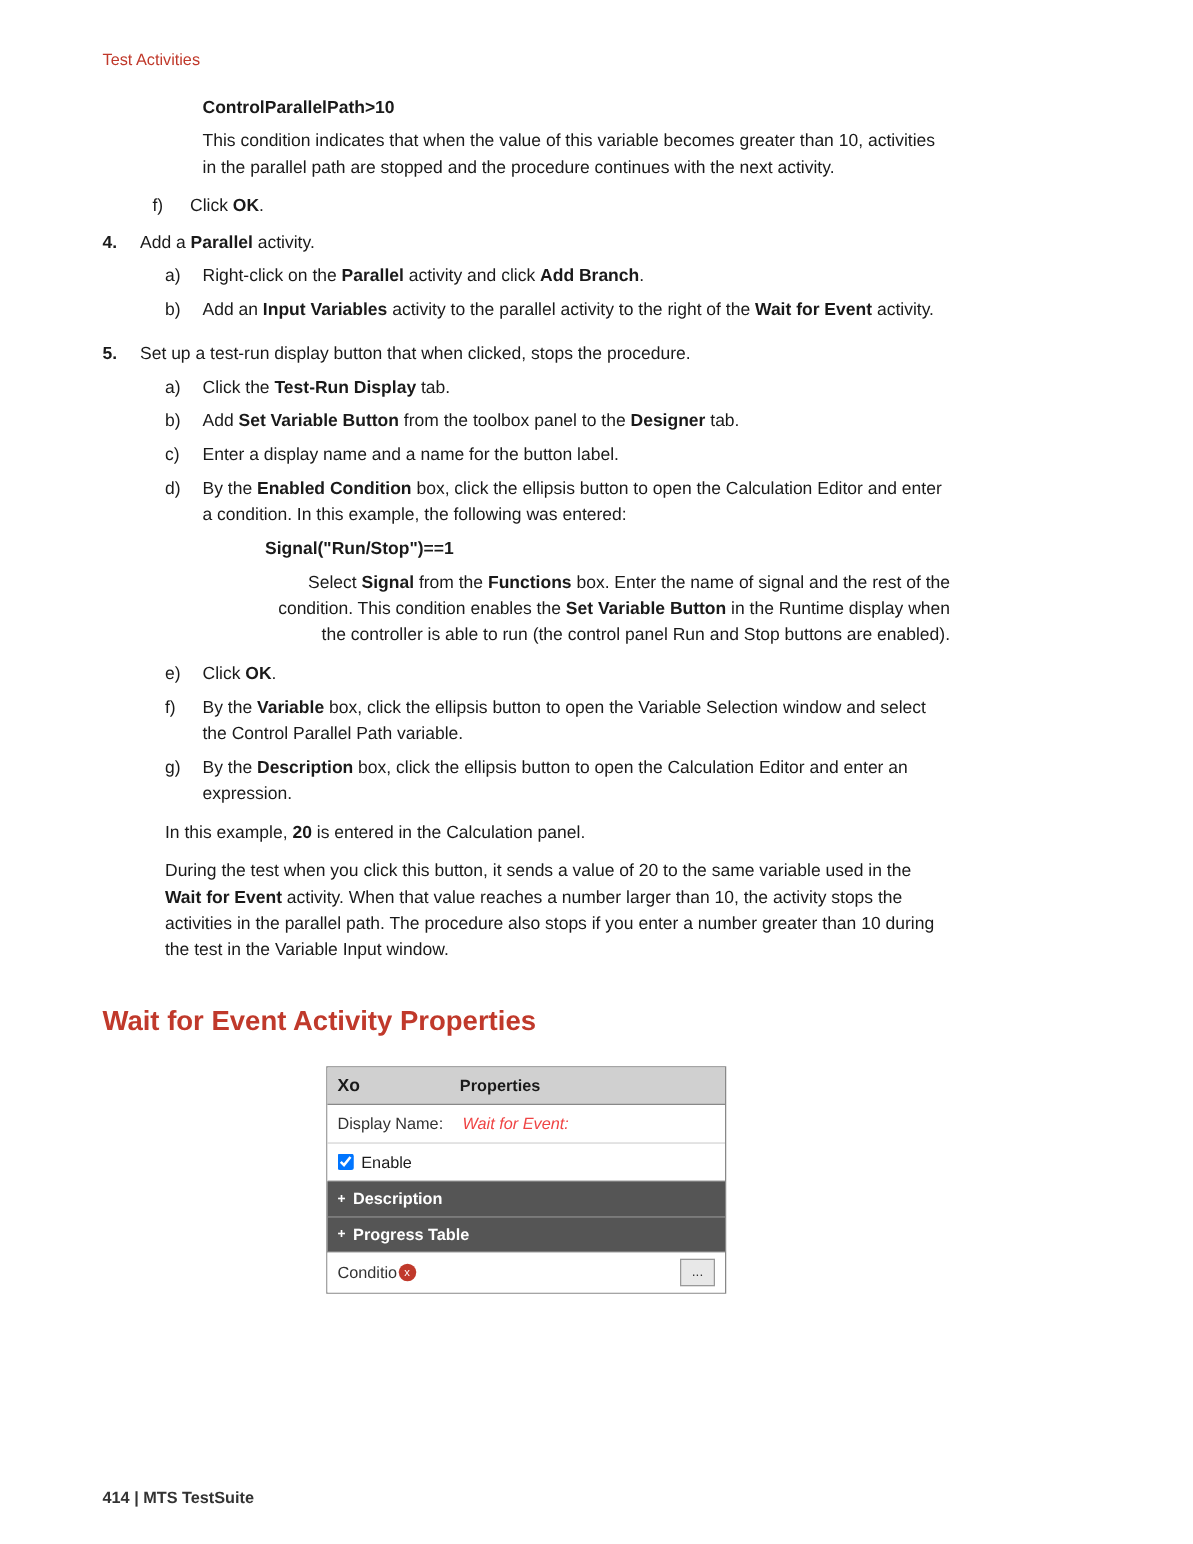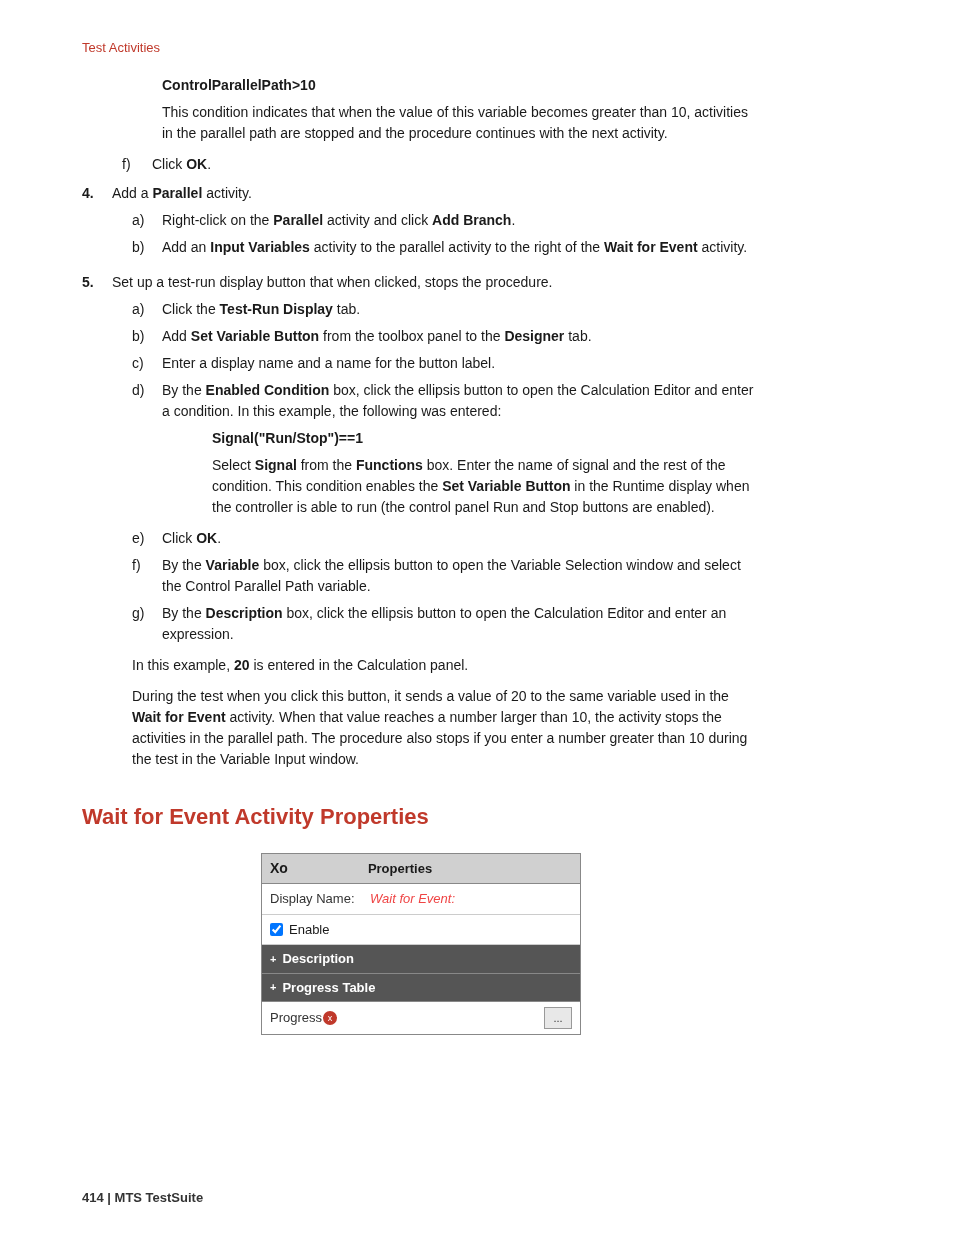--- a/index.html
+++ b/index.html
@@ -70,20 +70,21 @@
 
     .signal-heading {
       font-weight: bold;
       margin-bottom: 6px;
       padding-left: 100px;
     }
 
     .signal-para {
       padding-left: 100px;
       margin-bottom: 10px;
+      text-align: right;
     }
 
     .section-h2 {
       color: #c0392b;
       font-size: 22px;
       font-weight: bold;
       margin-top: 30px;
       margin-bottom: 20px;
     }
 
@@ -323,21 +324,21 @@
           <span>Description</span>
         </div>
 
         <div class="prop-section-row">
           <span class="expand-icon">+</span>
           <span>Progress Table</span>
         </div>
 
         <div class="prop-condition-row">
           <span class="condition-label">
-            <span>Progress</span>
+            <span>Conditio</span>
               <span class="condition-x-icon">x</span>
           </span>
           <div class="condition-ellipsis-btn">...</div>
         </div>
       </div>
     </div>
 
   </div>
 
   <div class="footer">414 | MTS TestSuite</div>

